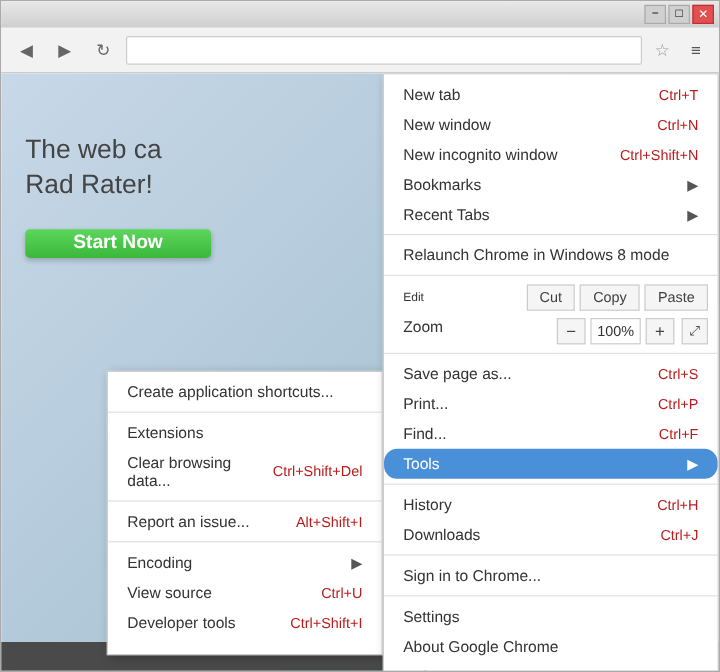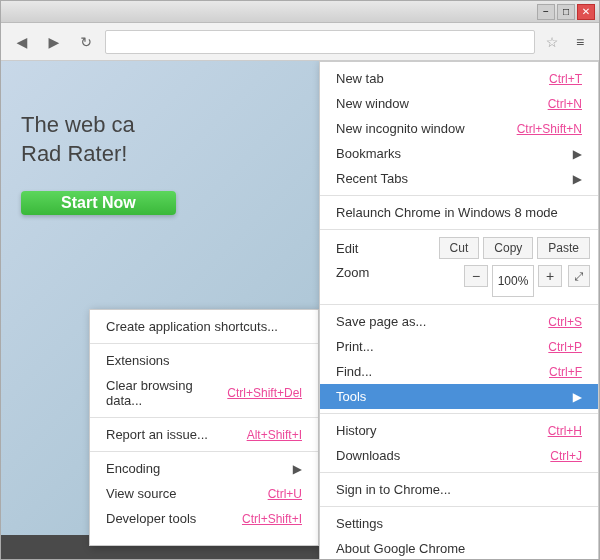--- a/index.html
+++ b/index.html
@@ -213,31 +213,31 @@
     .menu-item {
       display: flex;
       align-items: center;
       justify-content: space-between;
       padding: 5px 16px 5px 16px;
       cursor: pointer;
       color: #333;
       font-size: 13px;
       white-space: nowrap;
     }
-    .menu-item.highlighted { background: #4a90d9; color: white; }
+    .menu-item.highlighted { background: #4a90d9; color: white; border-radius: 11px; }
     .menu-item.highlighted .arrow { color: white; }
 
     .menu-separator {
       height: 1px;
       background: #e0e0e0;
       margin: 4px 0;
     }
 
     .menu-label { flex: 1; }
-    .shortcut { color: #ec4899; font-size: 12px; margin-left: 20px; text-decoration: underline; }
+    .shortcut { color: #b91c1c; font-size: 12px; margin-left: 20px; }
     .arrow { color: #555; font-size: 12px; margin-left: 20px; }
 
     
     .zoom-row {
       display: flex;
       align-items: flex-start;
       padding: 3px 8px 3px 16px;
       gap: 4px;
     }
     .zoom-label { flex: 1; color: #333; font-size: 13px; }
@@ -248,21 +248,21 @@
       background: #f5f5f5;
       display: flex;
       align-items: center;
       justify-content: center;
       cursor: pointer;
       font-size: 14px;
       color: #444;
     }
     .zoom-value {
       width: 42px;
-      height: 32px;
+      height: 22px;
       border: 1px solid #ccc;
       background: #fff;
       display: flex;
       align-items: center;
       justify-content: center;
       font-size: 12px;
       color: #333;
     }
     .zoom-fullscreen {
       width: 22px;
@@ -278,21 +278,21 @@
       margin-left: 2px;
     }
 
     
     .edit-row {
       display: flex;
       align-items: center;
       padding: 3px 8px 3px 16px;
       gap: 4px;
     }
-    .edit-label { flex: 1; color: #333; font-size: 13px; }
+    .edit-label { flex: 1; color: #333; font-size: 10px; }
     .edit-btn {
       height: 22px;
       padding: 0 10px;
       border: 1px solid #ccc;
       background: #f5f5f5;
       display: flex;
       align-items: center;
       justify-content: center;
       cursor: pointer;
       font-size: 12px;

